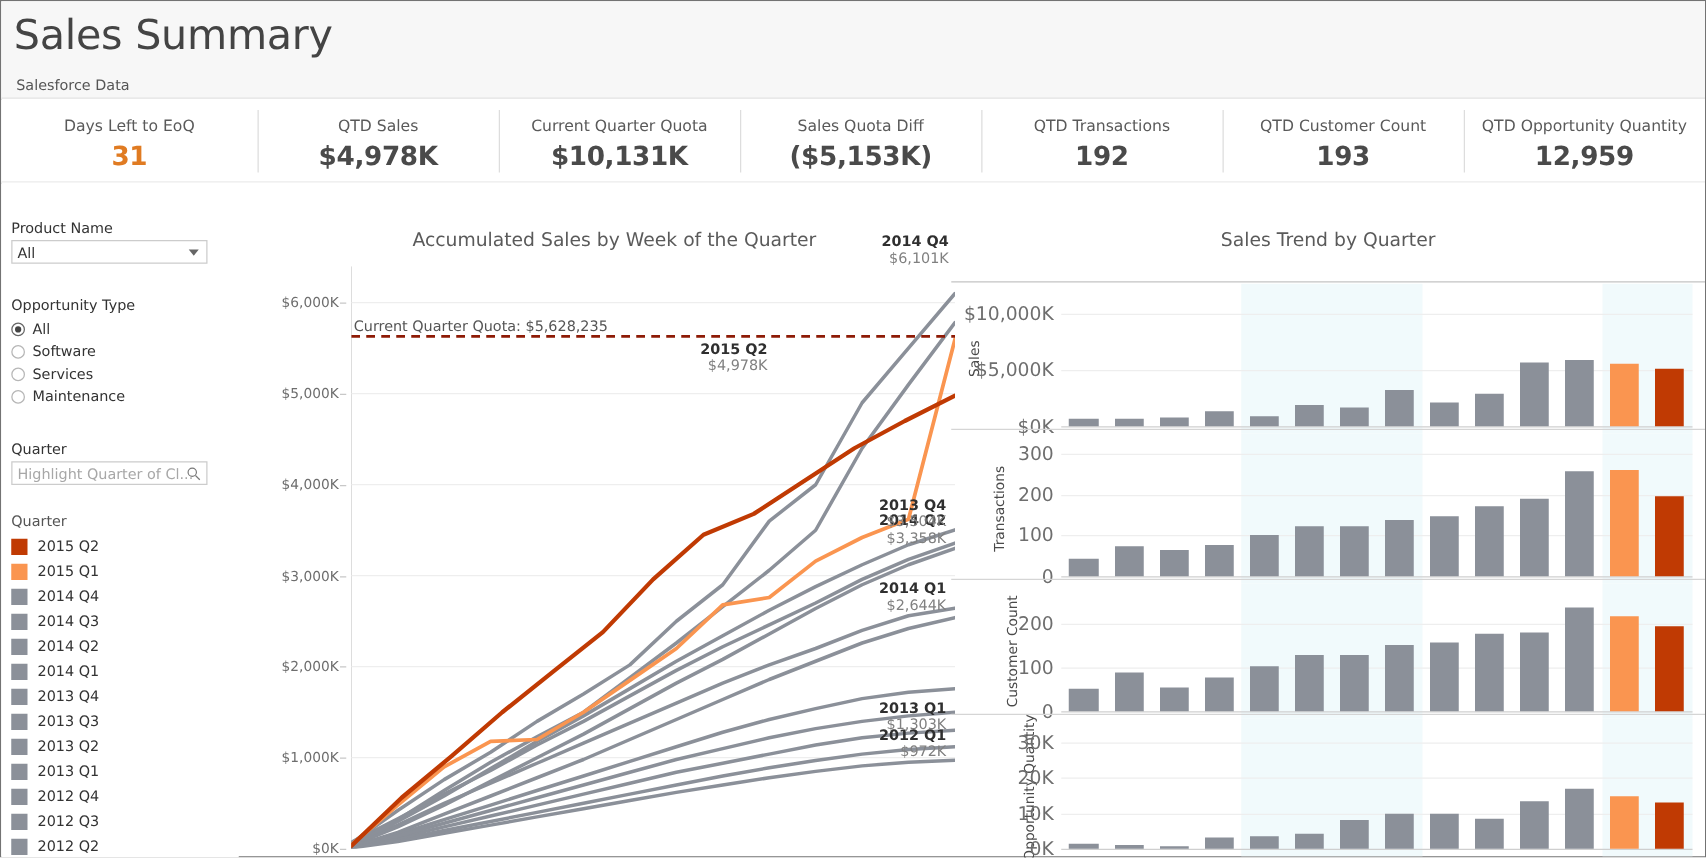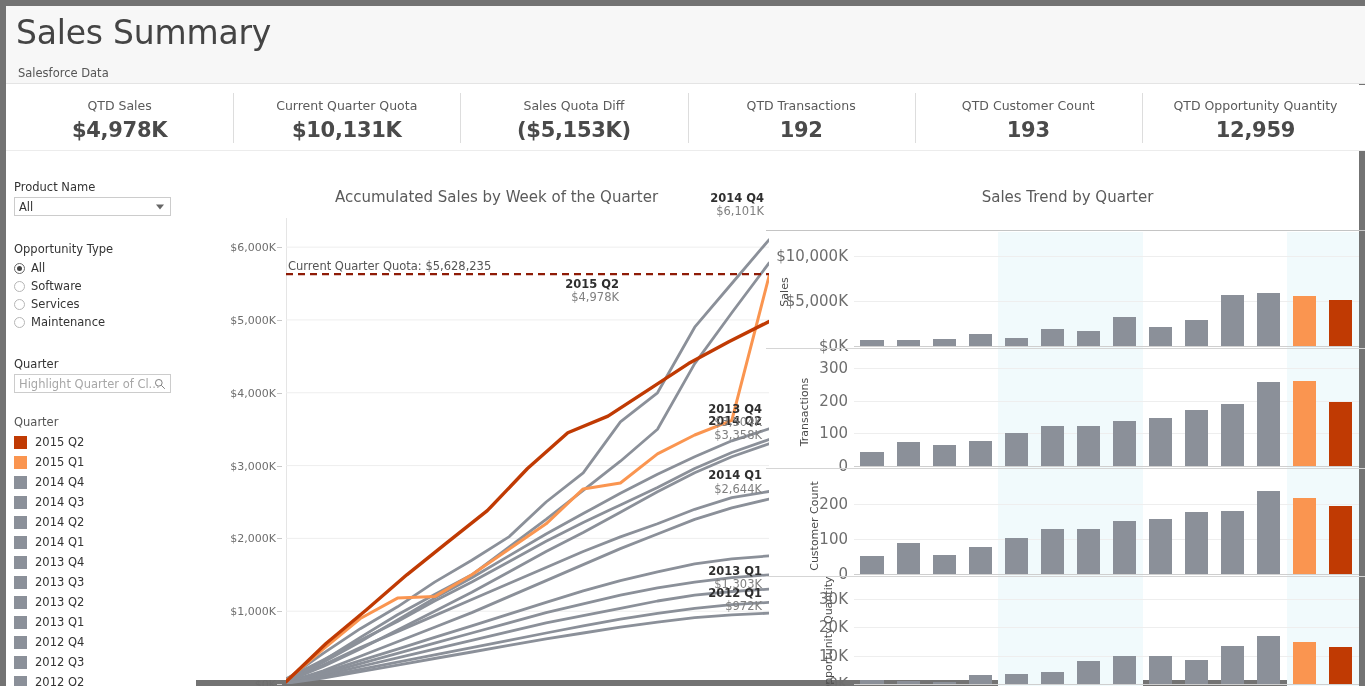--- a/index.html
+++ b/index.html
@@ -5,21 +5,21 @@
   * { box-sizing: border-box; margin: 0; padding: 0; }
   html, body {
     width: 1365px; height: 686px;
     font-family: "DejaVu Sans", "Liberation Sans", sans-serif;
     background: #ffffff;
     overflow: hidden;
   }
   .page {
     position: relative;
     width: 1365px; height: 686px;
-    border: 6px solid #737373;
+    border: 1px solid #737373;
     background: #ffffff;
   }
 
   
   .header {
     position: absolute; left: 0; top: 0;
     width: 1363px; height: 78px;
     background: #f7f7f7;
     border-bottom: 1px solid #e4e4e4;
   }
@@ -201,20 +201,24 @@
 <body>
 
 <div class="page">
 
   <div class="header">
     <div class="title">Sales Summary</div>
     <div class="subtitle">Salesforce Data</div>
   </div>
 
   <div class="kpi-row" id="kpi-row">
+      <div class="kpi first">
+        <div class="kpi-label">Days Left to EoQ</div>
+        <div class="kpi-value accent">31</div>
+      </div>
       <div class="kpi">
         <div class="kpi-label">QTD Sales</div>
         <div class="kpi-value">$4,978K</div>
       </div>
       <div class="kpi">
         <div class="kpi-label">Current Quarter Quota</div>
         <div class="kpi-value">$10,131K</div>
       </div>
       <div class="kpi">
         <div class="kpi-label">Sales Quota Diff</div>

